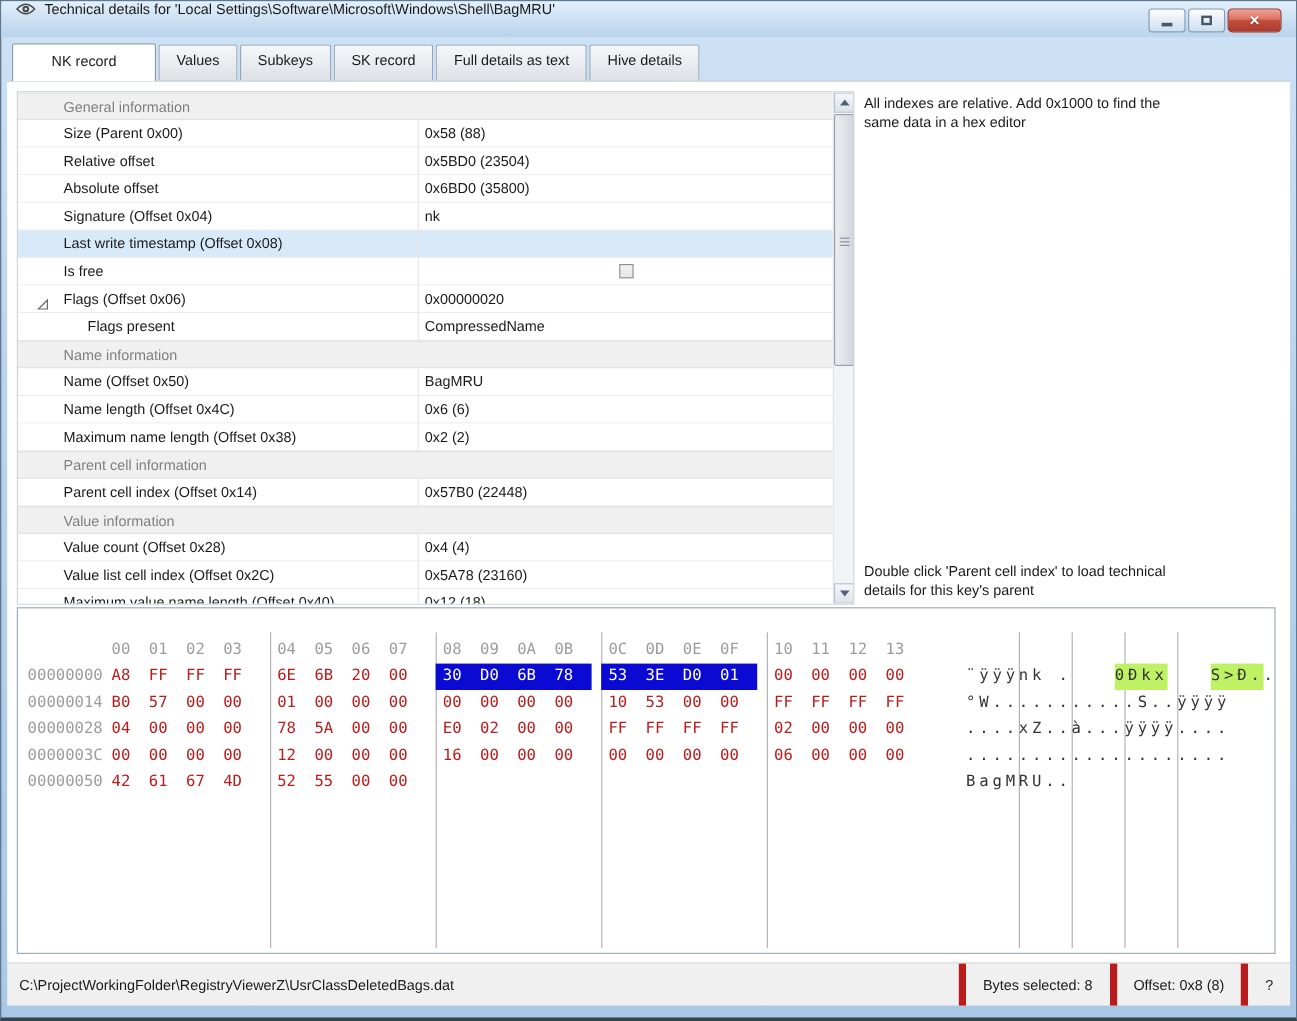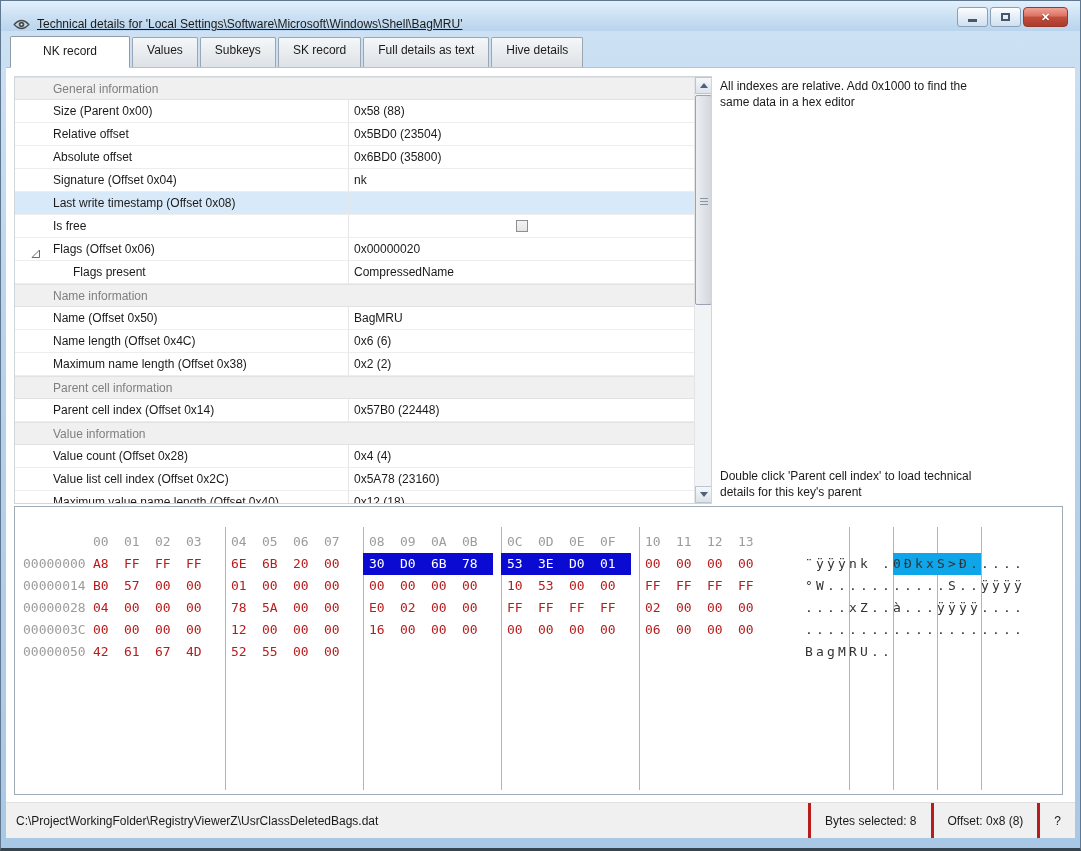--- a/index.html
+++ b/index.html
@@ -7,21 +7,21 @@
   .window {
     position:relative; width:1081px; height:851px;
     font-family:"Liberation Sans", sans-serif; font-size:12px; color:#1a1a1a;
     background:linear-gradient(180deg,#cfe2f5 0%,#b9d3ec 40%,#a9c8e6 100%);
     border:1px solid #5d7varies; border:1px solid #60788f; border-bottom:3px solid #36444f;
     overflow:hidden;
   }
   
   .titlebar { position:absolute; top:0; left:0; right:0; height:30px;
     background:linear-gradient(180deg,#e3f0fc 0%,#cadff2 55%,#b9d4ec 100%);
-    display:flex; align-items:flex-end; padding-left:12px;text-decoration:underline; }
+    display:flex; align-items:flex-start; padding-left:12px; }
   .titlebar .eye { display:inline-flex; margin-right:7px; }
   .title-text { color:#1a1a1a; }
   .winbtns { position:absolute; right:12px; top:6px; display:flex; gap:2px; }
   .wbtn { width:31px; height:20px; border:1px solid #8aa0b8; border-radius:3px;
     background:linear-gradient(180deg,#fdfeff,#e7eff8 45%,#cfe0f0);
     display:flex; align-items:center; justify-content:center; color:#44576b;
     font-weight:bold; font-size:11px; }
   .wbtn.close { width:45px; border:1px solid #97382e; border-radius:4px;
     background:linear-gradient(180deg,#f0a396 0%,#dd7162 45%,#c1503f 50%,#ad3a2b 100%);
     color:#fff; text-shadow:0 1px 1px #7c241a; }
@@ -81,26 +81,26 @@
   .hdiv { position:absolute; top:20px; bottom:4px; width:1px; background:#b4b4b4; }
   .hrow { position:relative; height:22px; line-height:22px; white-space:nowrap; padding-left:8px; }
   .hex-head { margin-top:24px; color:#9c9c9c; }
   .hoff { display:inline-block; width:64px; color:#9c9c9c; }
   .hgrp { display:inline-block; width:138px; padding-left:6px; color:#b91c1c; }
   .hex-head .hgrp { color:#9c9c9c; }
   .hb { display:inline-block; width:31px; }
   .hgrp.sel { background:#0a0ad2; color:#fff; width:130px; margin-right:8px; }
   .hasc { position:absolute; left:790px; top:0; color:#333; }
   .hag { display:inline-block; width:44px; letter-spacing:3.2px; white-space:pre; overflow:hidden; }
-  .hag.sel { background:#0ea5e9; }
+  .hag.sel { background:#bef264;margin-left:36px; }
   
   .statusbar { position:absolute; left:5px; right:5px; bottom:10px; height:36px;
     background:#f0f0f0; border-top:1px solid #e0e0e0; display:flex; align-items:center; }
   .spath { flex:1; padding-left:10px; }
-  .scell { padding:0 14px; border-left:3px solid #b91c1c; height:100%; display:flex; align-items:center; }
+  .scell { padding:0 14px; border-left:6px solid #b91c1c; height:100%; display:flex; align-items:center; }
 </style>
 </head>
 <body>
 
 <div class="window">
 
   <div class="titlebar">
     <span class="eye">
       <svg width="17" height="13" viewBox="0 0 17 13">
         <path d="M1.2 6.5 Q8.5 -1.5 15.8 6.5 Q8.5 14.5 1.2 6.5 Z" fill="none" stroke="#4a4a4a" stroke-width="1.3"></path>

